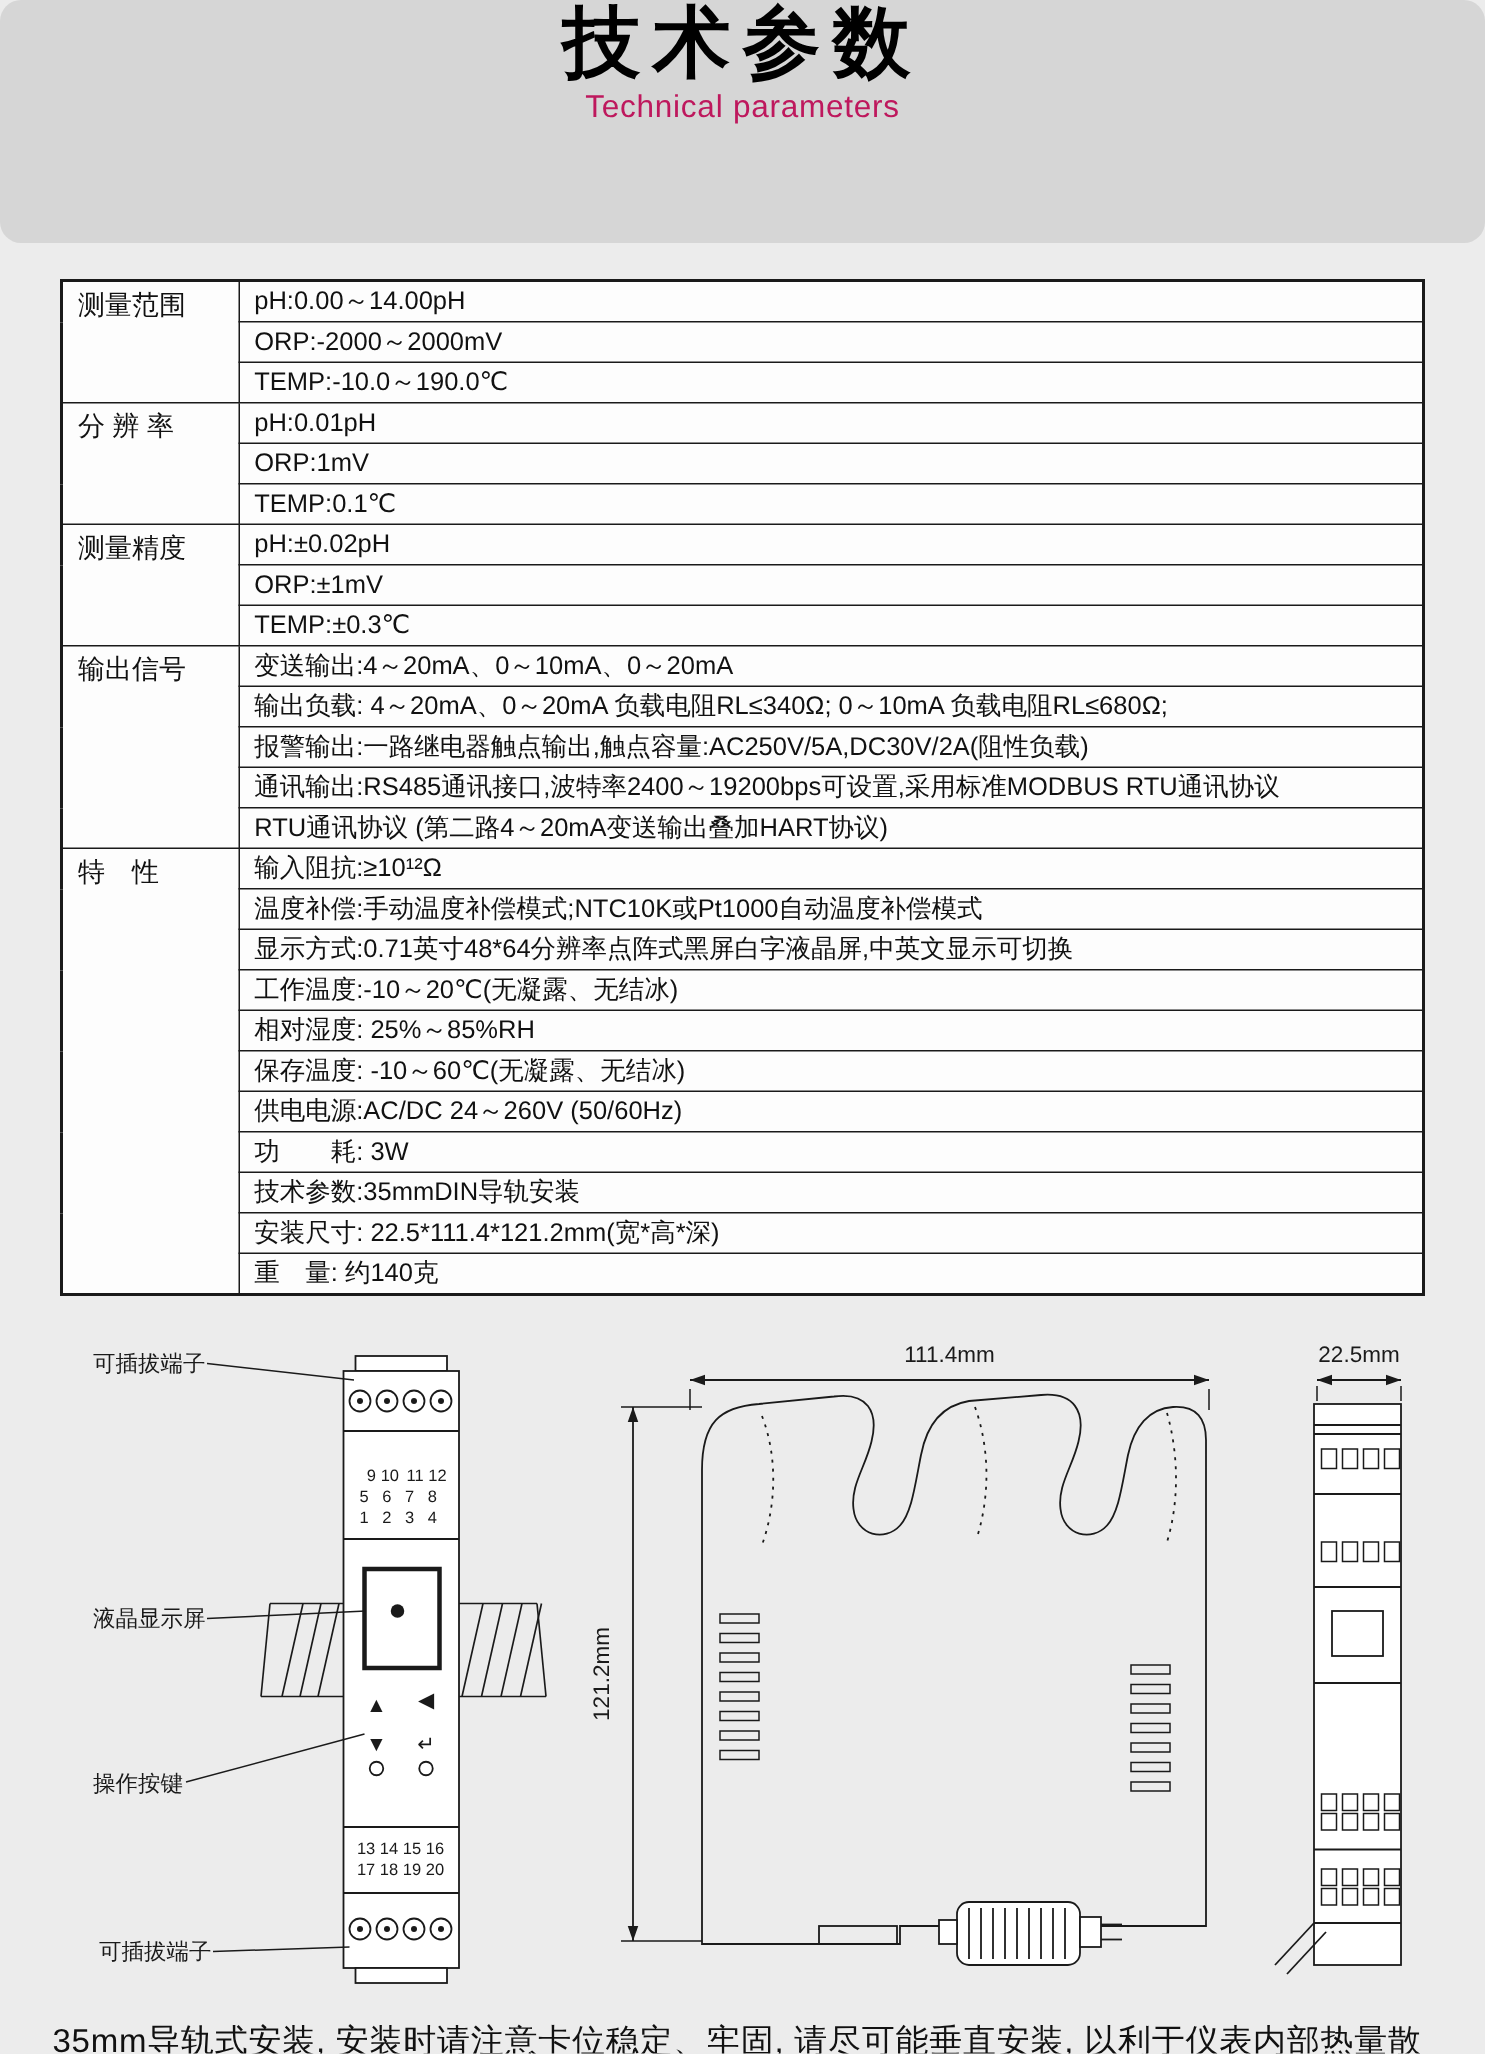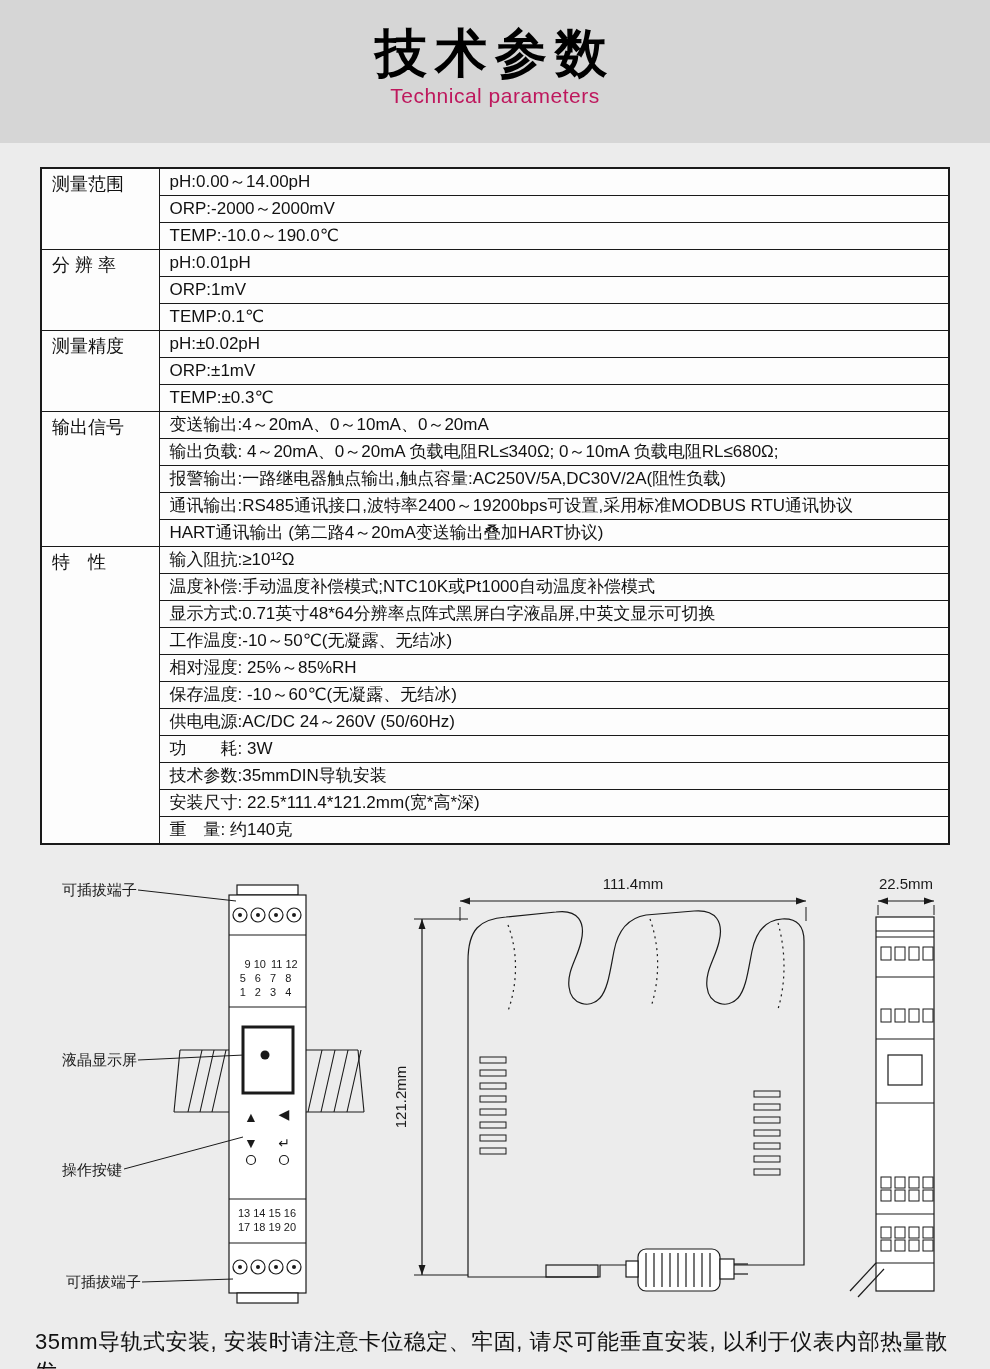--- a/index.html
+++ b/index.html
@@ -6,24 +6,24 @@
   html,body { width:990px; }
   body {
     height:1369px;
     background:#ececec;
     font-family:"Liberation Sans","DejaVu Sans",sans-serif;
     color:#111;
     overflow:hidden;
     position:relative;
   }
   .banner {
-    width:990px; height:143px;
+    width:990px; height:162px;
     background:#d6d6d6;
     text-align:center;
-    padding-top:24px;
+    border-radius:14px;
   }
   .banner h1 {
     font-size:52px;
     font-weight:700;
     letter-spacing:8px;
     color:#000;
     line-height:58px;
   }
   .banner .subtitle {
     font-size:21px;
@@ -121,35 +121,35 @@
     <tr>
         <td>输出负载: 4～20mA、0～20mA 负载电阻RL≤340Ω;  0～10mA 负载电阻RL≤680Ω;</td>
       </tr>
     <tr>
         <td>报警输出:一路继电器触点输出,触点容量:AC250V/5A,DC30V/2A(阻性负载)</td>
       </tr>
     <tr>
         <td>通讯输出:RS485通讯接口,波特率2400～19200bps可设置,采用标准MODBUS RTU通讯协议</td>
       </tr>
     <tr>
-        <td>HART通讯输出 (第二路4～20mA变送输出叠加HART协议)</td>
+        <td>RTU通讯协议 (第二路4～20mA变送输出叠加HART协议)</td>
       </tr>
 
     <tr>
       <th rowspan="11">特　性</th>
       <td>输入阻抗:≥10¹²Ω</td>
     </tr>
     <tr>
         <td>温度补偿:手动温度补偿模式;NTC10K或Pt1000自动温度补偿模式</td>
       </tr>
     <tr>
         <td>显示方式:0.71英寸48*64分辨率点阵式黑屏白字液晶屏,中英文显示可切换</td>
       </tr>
     <tr>
-        <td>工作温度:-10～50℃(无凝露、无结冰)</td>
+        <td>工作温度:-10～20℃(无凝露、无结冰)</td>
       </tr>
     <tr>
         <td>相对湿度: 25%～85%RH</td>
       </tr>
     <tr>
         <td>保存温度: -10～60℃(无凝露、无结冰)</td>
       </tr>
     <tr>
         <td>供电电源:AC/DC 24～260V (50/60Hz)</td>
       </tr>

